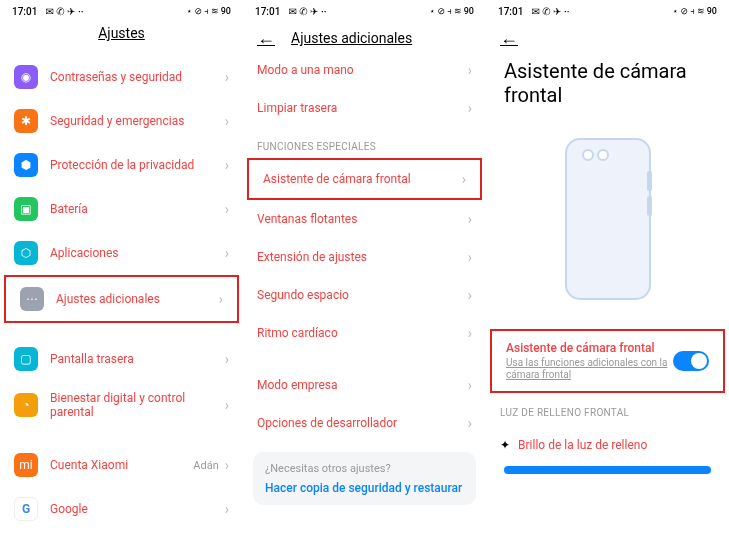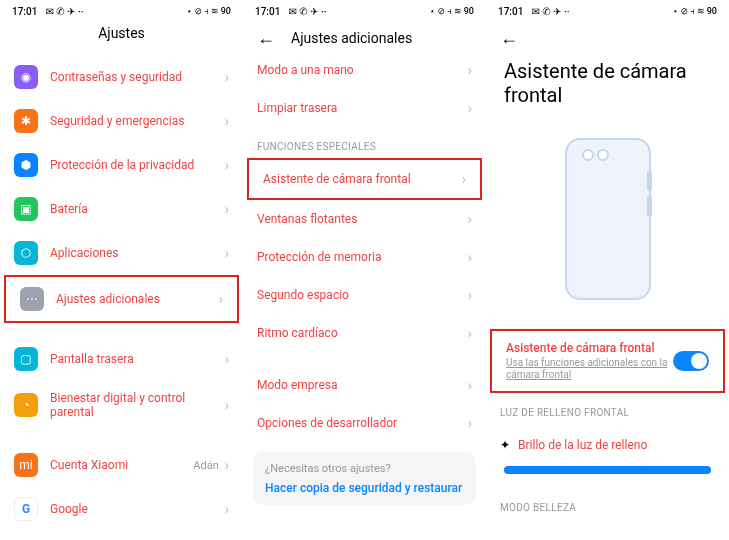--- a/index.html
+++ b/index.html
@@ -1,21 +1,21 @@
 <!DOCTYPE html>
 <html><head>
 <meta charset="utf-8">
 <style>
   * { box-sizing: border-box; margin: 0; padding: 0; }
   body { font-family: -apple-system, Roboto, Arial, sans-serif; background: #fff; width: 729px; height: 540px; overflow: hidden; display: flex; }
   .screen { width: 243px; height: 540px; background: #fff; position: relative; overflow: hidden; font-size: 12px; color: #000; }
   .statusbar { display: flex; justify-content: space-between; align-items: center; padding: 6px 12px 4px; font-size: 10px; font-weight: 500; }
   .status-left { display: flex; gap: 8px; align-items: center; }
   .status-right { display: flex; gap: 3px; align-items: center; font-size: 9px; }
-  .header { display: flex; align-items: center; padding: 8px 14px 4px; gap: 16px; }
+  .header { display: flex; align-items: center; padding: 8px 14px 4px; gap: 16px; text-decoration: underline; }
   .back-arrow { font-size: 18px; line-height: 1; cursor: pointer; }
   .header-title { font-size: 14px; font-weight: 400; }
   .big-title { font-size: 20px; font-weight: 400; padding: 8px 18px 14px; line-height: 1.2; }
   .list { padding: 0 0; }
   .row { display: flex; align-items: center; padding: 10px 14px; min-height: 36px; position: relative; }
   .row-icon { width: 24px; height: 24px; border-radius: 6px; margin-right: 12px; flex-shrink: 0; display: flex; align-items: center; justify-content: center; }
   .row-label { flex: 1; font-size: 12px; color: #ef4444; }
   .row-sub { font-size: 10px; color: #999; line-height: 1.2; margin-top: 2px; text-decoration: underline; }
   .row-text { flex: 1; display: flex; flex-direction: column; }
   .row-value { font-size: 11px; color: #999; margin-right: 6px; }
@@ -164,21 +164,21 @@
   <div class="list">
     <div class="row highlight">
       <div class="row-label">Asistente de cámara frontal</div>
       <span class="chevron">›</span>
     </div>
     <div class="row">
       <div class="row-label">Ventanas flotantes</div>
       <span class="chevron">›</span>
     </div>
     <div class="row">
-      <div class="row-label">Protección de memoria</div>
+      <div class="row-label">Extensión de ajustes</div>
       <span class="chevron">›</span>
     </div>
     <div class="row">
       <div class="row-label">Segundo espacio</div>
       <span class="chevron">›</span>
     </div>
     <div class="row">
       <div class="row-label">Ritmo cardíaco</div>
       <span class="chevron">›</span>
     </div>
@@ -230,14 +230,13 @@
     <div class="toggle"></div>
   </div>
 
   <div class="section-title">LUZ DE RELLENO FRONTAL</div>
   <div class="row" style="padding-bottom:4px;">
     <span style="margin-right:8px">✦</span>
     <div class="row-label">Brillo de la luz de relleno</div>
   </div>
   <div class="slider-track"></div>
 
-  <div class="section-title">MODO BELLEZA</div>
 </div>
 
 </body></html>

